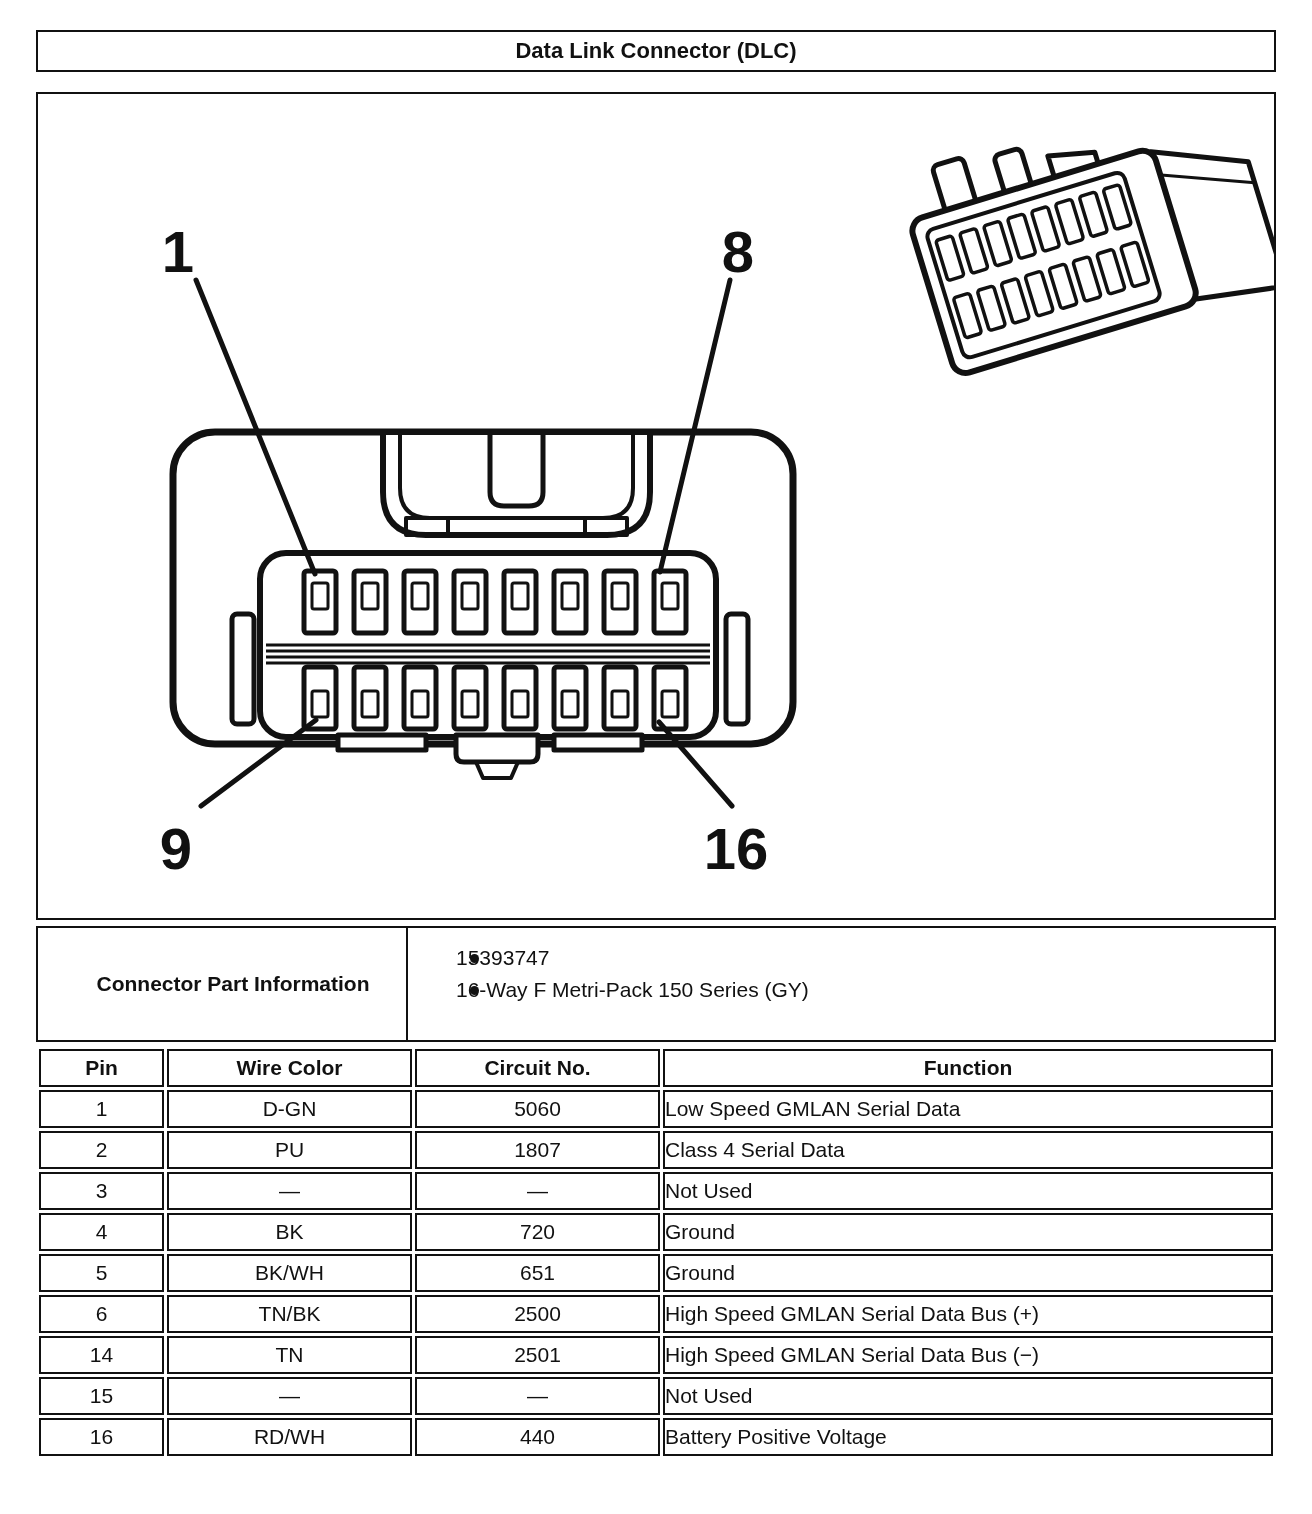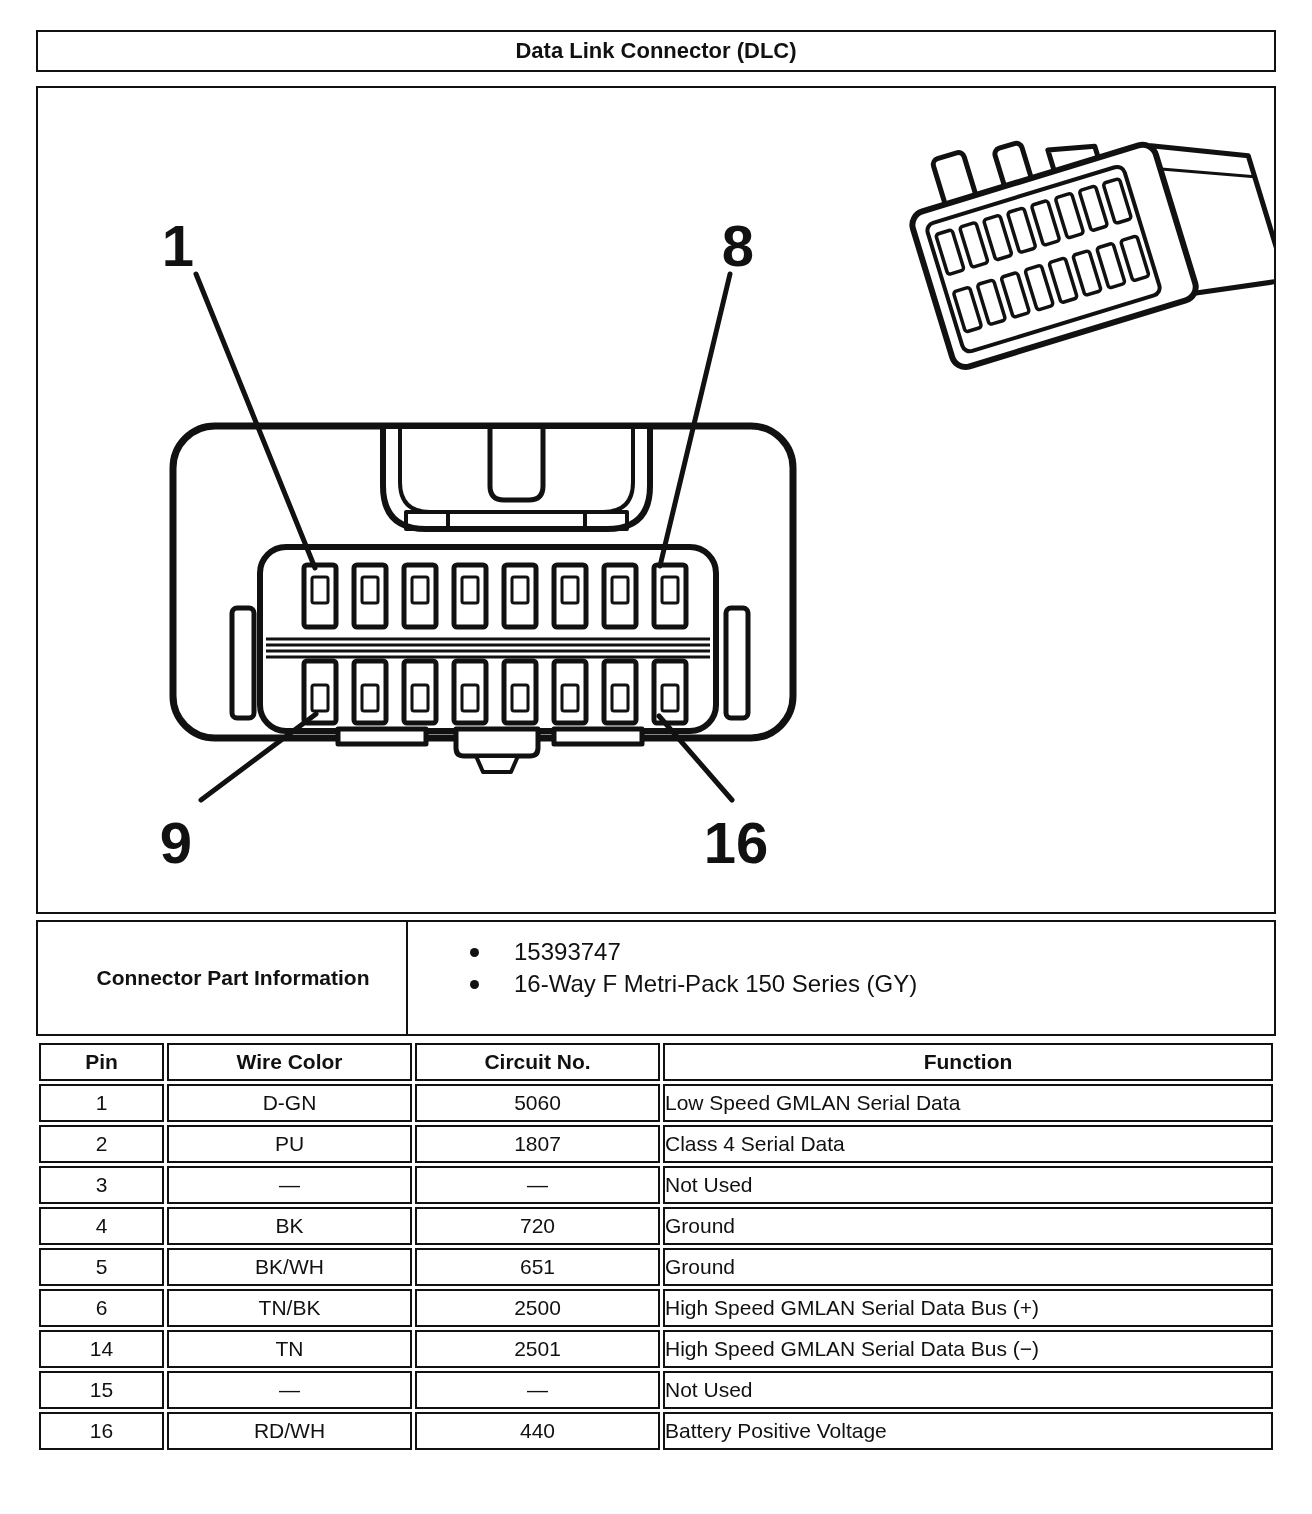--- a/index.html
+++ b/index.html
@@ -4,21 +4,21 @@
 <style>
   * { margin:0; padding:0; box-sizing:border-box; }
   html,body { background:#fff; }
   body {
     width:1312px; height:1514px; position:relative;
     font-family:"Liberation Sans", sans-serif; color:#111;
   }
   .sheet { position:absolute; left:36px; top:30px; width:1240px; }
 
   .title-bar {
-    border:2px solid #111; height:42px; margin-bottom:14px;
+    border:2px solid #111; height:42px; margin-bottom:20px;
     display:flex; align-items:center; justify-content:center;
     font-size:22px; font-weight:bold;
   }
 
   .diagram-box {
     border:2px solid #111; height:828px; margin-bottom:6px;
     position:relative; overflow:hidden; background:#fff;
   }
 
   
@@ -36,21 +36,21 @@
     display:flex; align-items:stretch;
   }
   .part-info-left {
     width:370px; border-right:2px solid #111;
     display:flex; align-items:center; justify-content:center;
     font-weight:bold; font-size:21px; text-align:center;padding-left:22px;
   }
   .part-info-right { flex:1; }
   .part-info-list { list-style:none; padding-top:14px; }
   .part-info-list li {
-    position:relative; padding-left:106px; font-size:24px; line-height:32px;
+    position:relative; padding-left:48px; font-size:21px; line-height:32px;
   }
   .part-info-list li::before {
     content:""; position:absolute; left:62px; top:12px;
     width:9px; height:9px; border-radius:50%; background:#111;
   }
 
   table.pin-table {
     width:1240px; table-layout:fixed;
     border-collapse:separate; border-spacing:3px 3px;
   }

